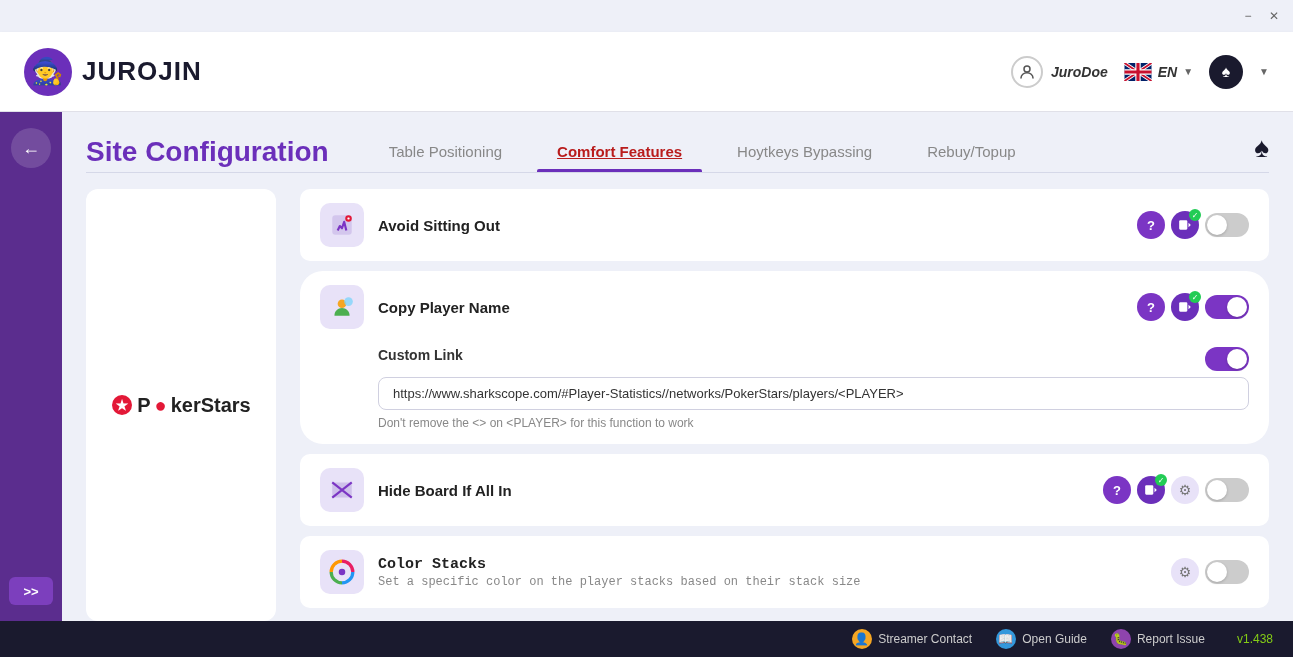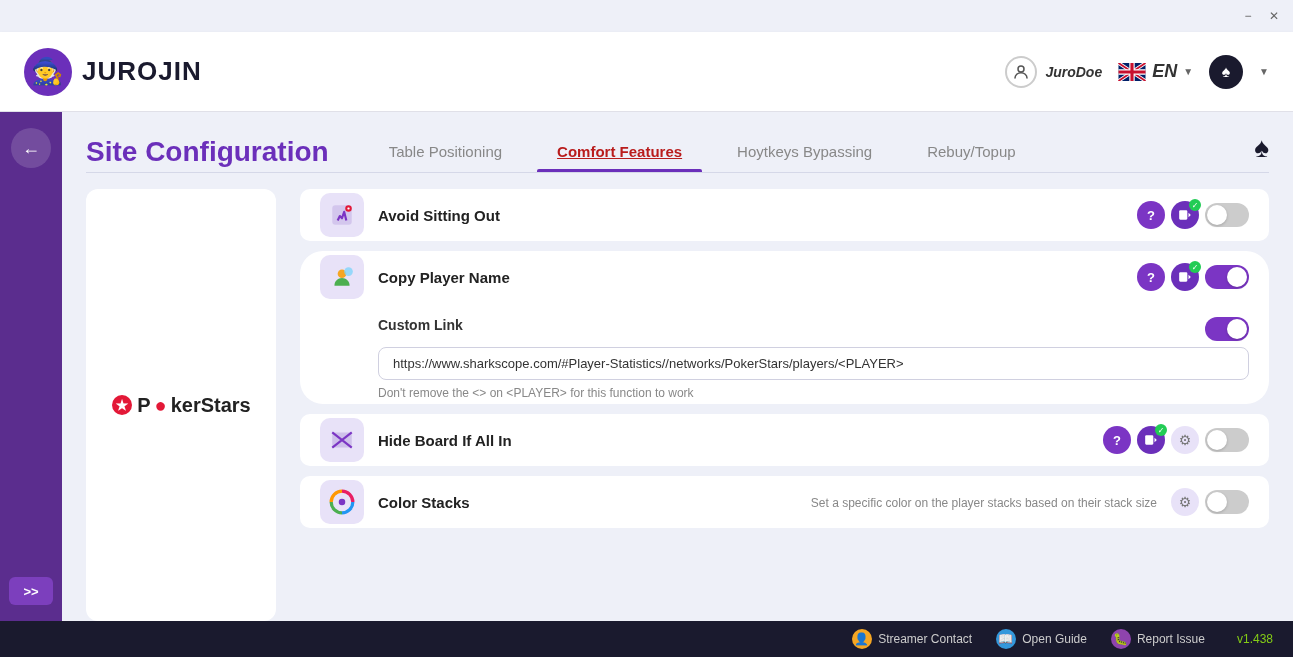--- a/index.html
+++ b/index.html
@@ -88,21 +88,21 @@
       font-weight: 600;
       color: #333;
     }
     .lang-area {
       display: flex;
       align-items: center;
       gap: 6px;
       cursor: pointer;
     }
     .lang-text {
-      font-size: 18px;
+      font-size: 14px;
       font-weight: 600;
       color: #333;
     }
     .chevron {
       font-size: 10px;
       color: #666;
     }
     .avatar-btn {
       width: 34px;
       height: 34px;
@@ -265,21 +265,21 @@
     .features-panel {
       flex: 1;
       display: flex;
       flex-direction: column;
       gap: 0;
       overflow-y: auto;
     }
     .feature-row {
       background: white;
       border-radius: 10px;
-      padding: 4px 20px;
+      padding: 14px 20px;
       display: flex;
       align-items: center;
       gap: 14px;
       margin-bottom: 10px;
       position: relative;
     }
     .feature-row.expanded {
       flex-wrap: wrap;
       border-radius: 23px;
     }
@@ -410,21 +410,20 @@
       font-size: 12px;
       color: #888;
     }
 
     
     .feature-desc {
       font-size: 12px;
       color: #888;
       margin-top: 2px;
       font-weight: 400;
-      text-align: right;
     }
 
     
     .save-area {
       display: flex;
       justify-content: center;
       padding: 16px 0 20px 0;
     }
 
     
@@ -461,22 +460,23 @@
     }
     .version-text {
       font-size: 12px;
       color: #84cc16;
       margin-left: 8px;
     }
 
     
     .feature-name-wrap {
       display: flex;
-      flex-direction: row;
-      flex: 1;
+      flex-direction: column;
+      flex: 1;
+      font-family: Liberation Mono, monospace;
     }
   </style>
 </head>
 <body>
 
 <div class="title-bar">
   <div class="title-bar-btn">−</div>
   <div class="title-bar-btn">✕</div>
 </div>
 

